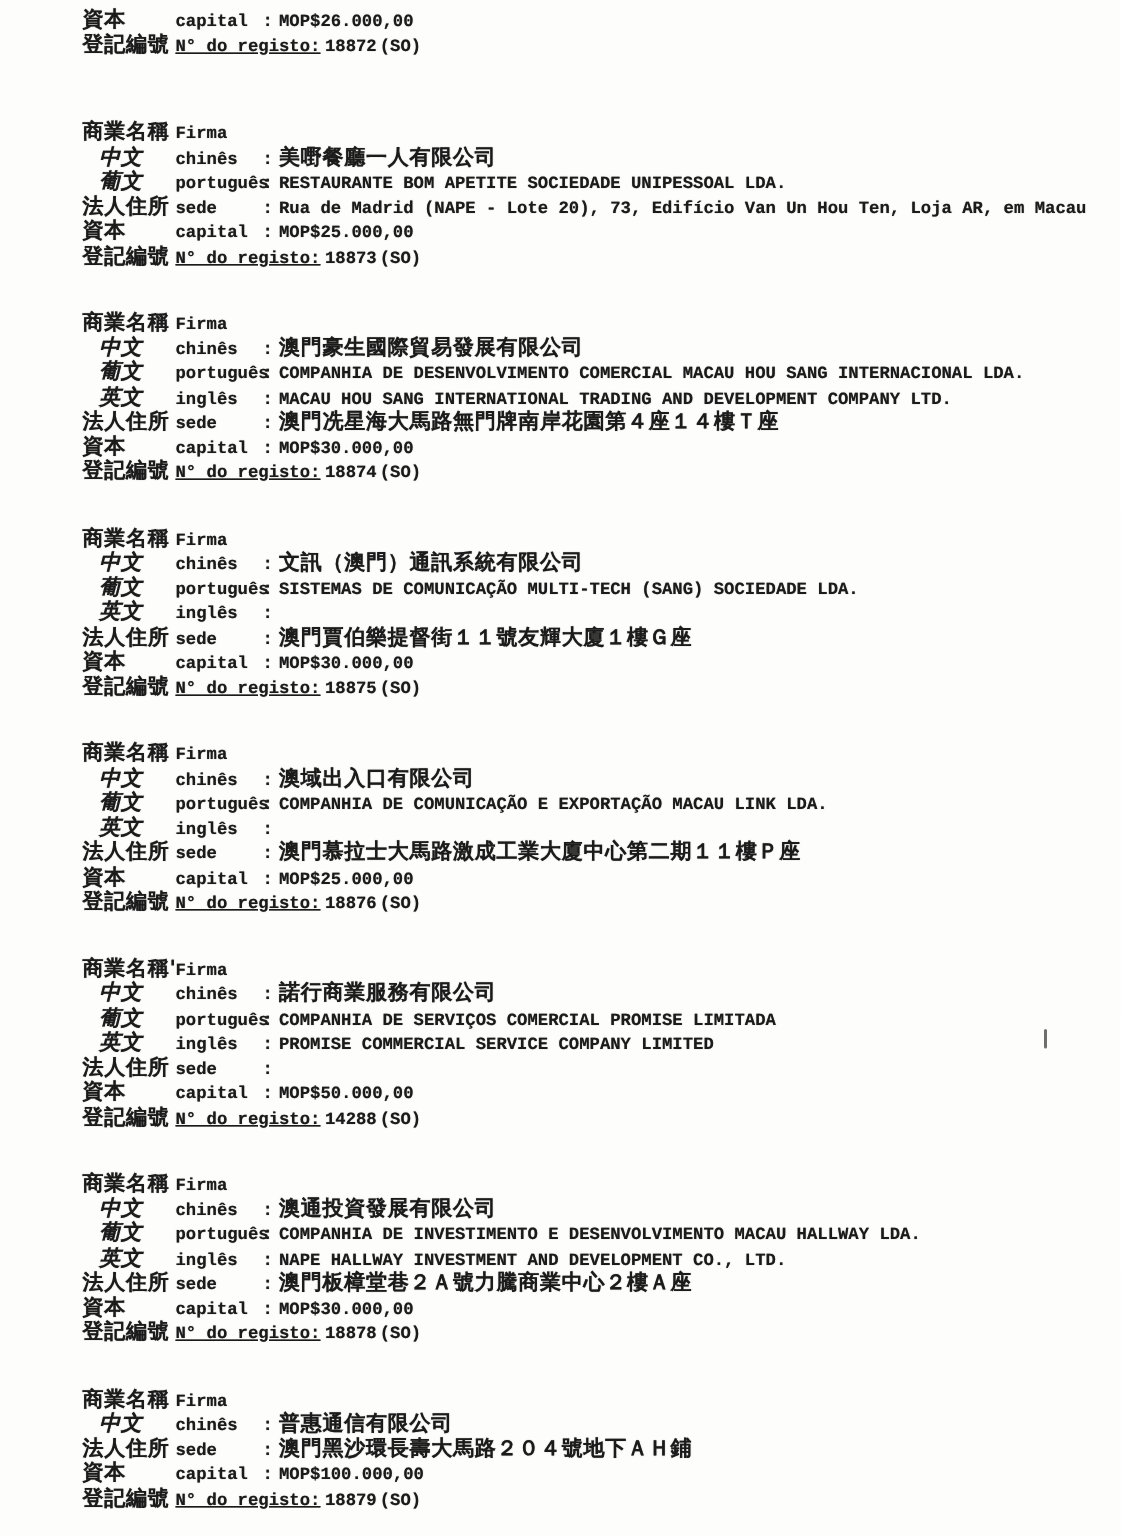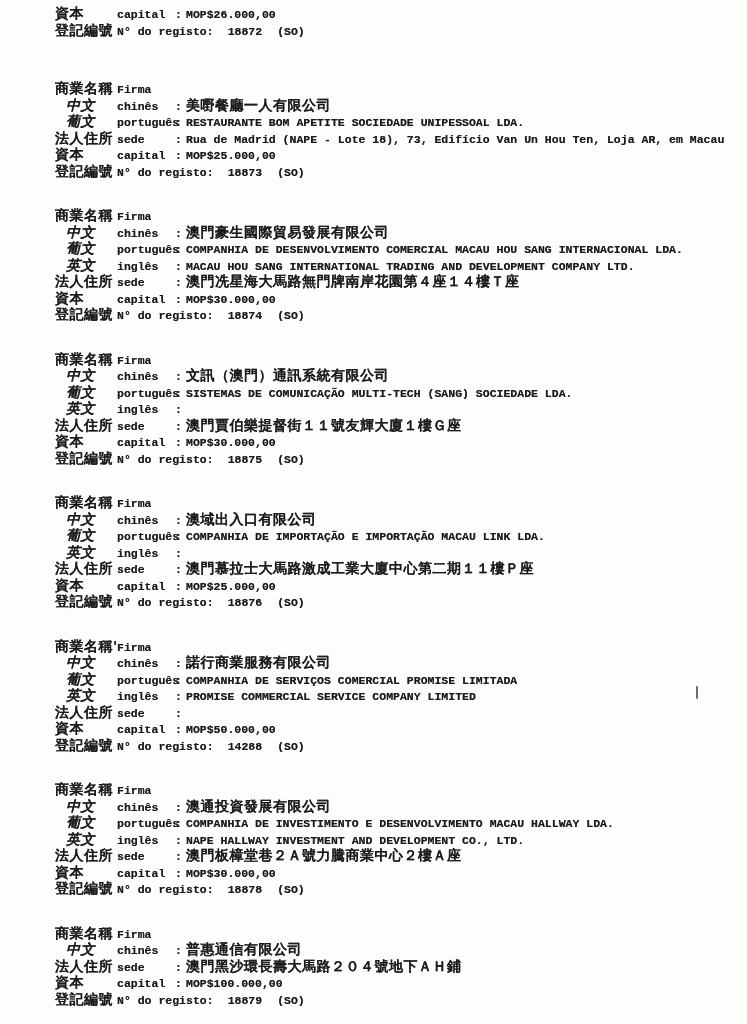--- a/index.html
+++ b/index.html
@@ -19,23 +19,23 @@
   .row {
     display: flex;
     align-items: baseline;
     height: 16.5px;
     line-height: 16.5px;
     white-space: nowrap;
   }
   .col-zh { width: 62px; flex: none; box-sizing: border-box; }
   .row.indent .col-zh { padding-left: 11px; font-style: italic; }
   .col-lat { width: 58px; flex: none; }
-  .col-lat.wide { width: auto; min-width: 92px; margin-right: 14px; }
+  .col-lat.wide { width: auto; min-width: 92px; margin-right: 3px; text-decoration: underline; }
   .col-sep { width: 11px; flex: none; }
-  .reg-num { margin-right: 15px; }
+  .reg-num { margin-right: 2px; }
   .cjk {
     font-family: "DejaVu Sans", sans-serif;
     font-size: 14px;
     font-weight: 600;
     letter-spacing: 0.5px;
   }
   .entries > .entry { margin-top: 28px; }
   .entries > .entry:first-child { margin-top: 42px; }
   .artifact-line {
     position: absolute;
@@ -82,21 +82,21 @@
           <div class="row indent">
             <span class="col-zh cjk">葡文</span>
             <span class="col-lat">português</span>
             <span class="col-sep">:</span>
             <span class="col-val">RESTAURANTE BOM APETITE SOCIEDADE UNIPESSOAL LDA.</span>
           </div>
           <div class="row">
             <span class="col-zh cjk">法人住所</span>
             <span class="col-lat">sede</span>
             <span class="col-sep">:</span>
-            <span class="col-val">Rua de Madrid (NAPE - Lote 18), 73, Edifício Van Un Hou Ten, Loja AR, em Macau</span>
+            <span class="col-val">Rua de Madrid (NAPE - Lote 20), 73, Edifício Van Un Hou Ten, Loja AR, em Macau</span>
           </div>
           <div class="row">
             <span class="col-zh cjk">資本</span>
             <span class="col-lat">capital</span>
             <span class="col-sep">:</span>
             <span class="col-val">MOP$25.000,00</span>
           </div>
           <div class="row">
             <span class="col-zh cjk">登記編號</span>
             <span class="col-lat wide">N° do registo:</span>
@@ -195,21 +195,21 @@
           <div class="row indent">
             <span class="col-zh cjk">中文</span>
             <span class="col-lat">chinês</span>
             <span class="col-sep">:</span>
             <span class="col-val cjk">澳域出入口有限公司</span>
           </div>
           <div class="row indent">
             <span class="col-zh cjk">葡文</span>
             <span class="col-lat">português</span>
             <span class="col-sep">:</span>
-            <span class="col-val">COMPANHIA DE IMPORTAÇÃO E IMPORTAÇÃO MACAU LINK LDA.</span>
+            <span class="col-val">COMPANHIA DE COMUNICAÇÃO E EXPORTAÇÃO MACAU LINK LDA.</span>
           </div>
           <div class="row indent">
             <span class="col-zh cjk">英文</span>
             <span class="col-lat">inglês</span>
             <span class="col-sep">:</span>
           </div>
           <div class="row">
             <span class="col-zh cjk">法人住所</span>
             <span class="col-lat">sede</span>
             <span class="col-sep">:</span>

